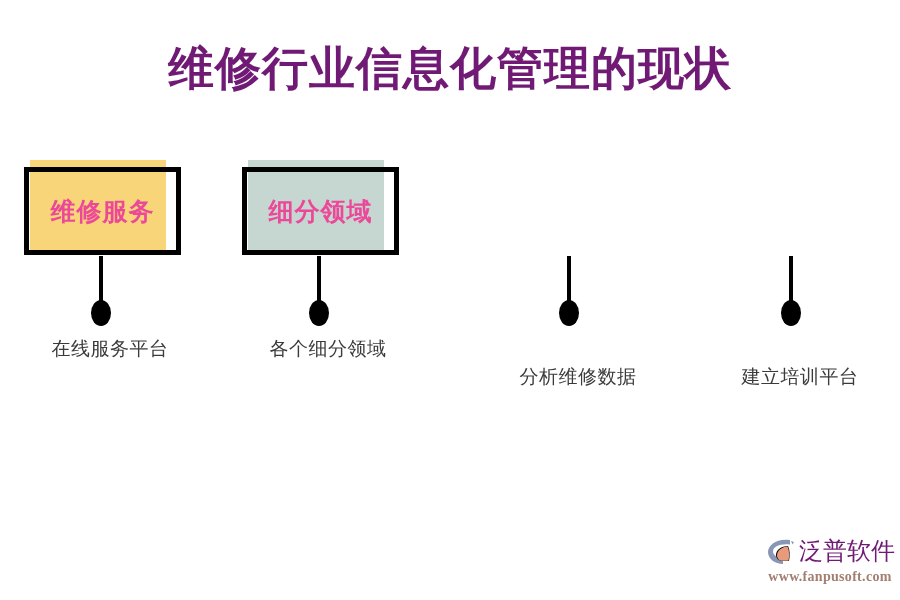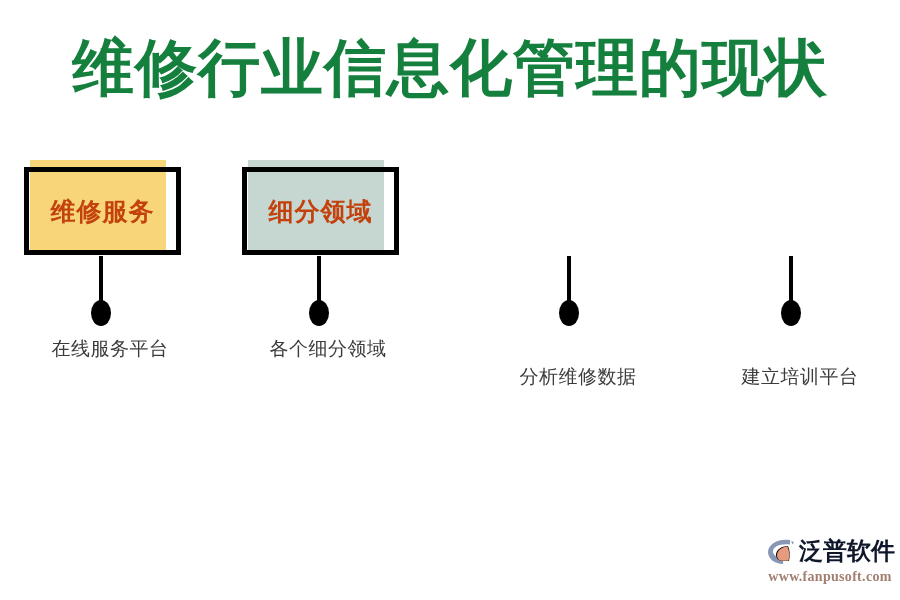--- a/index.html
+++ b/index.html
@@ -24,23 +24,23 @@
 
   
   .page-title {
     position: absolute;
     left: 0;
     top: 38px;
     width: 900px;
     text-align: center;
     font-family: "DejaVu Sans", "Liberation Sans", sans-serif;
     font-weight: bold;
-    font-size: 62px;
+    font-size: 46px;
     letter-spacing: 1px;
-    color: #15803d;
+    color: #701a75;
     white-space: nowrap;
     line-height: 60px;
   }
 
   
   .node {
     position: absolute;
     top: 160px;
     width: 200px;
   }
@@ -80,21 +80,21 @@
     top: 7px;
     width: 157px;
     height: 88px;
     display: flex;
     align-items: center;
     justify-content: center;
     font-family: "DejaVu Sans", "Liberation Sans", sans-serif;
     font-weight: bold;
     font-size: 25px;
     letter-spacing: 1px;
-    color: #c2410c;
+    color: #ec4899;
     white-space: nowrap;
   }
 
   
   .connector {
     position: absolute;
     left: 50%;
     margin-left: -11px;
     top: 96px;
     width: 4px;
@@ -141,23 +141,23 @@
     height: 34px;
   }
   .wm-mark {
     width: 32px;
     height: 32px;
     position: relative;
     flex: 0 0 32px;
   }
   .wm-text {
     font-family: "DejaVu Sans", "Liberation Sans", sans-serif;
-    font-weight: bold;
+    font-weight: normal;
     font-size: 24px;
-    color: #0f172a;
+    color: #701a75;
     letter-spacing: 0px;
     line-height: 32px;
     margin-left: 2px;
     white-space: nowrap;
   }
   .wm-url {
     font-family: "Liberation Serif", "DejaVu Serif", serif;
     font-weight: bold;
     font-size: 14px;
     color: #a37f72;

